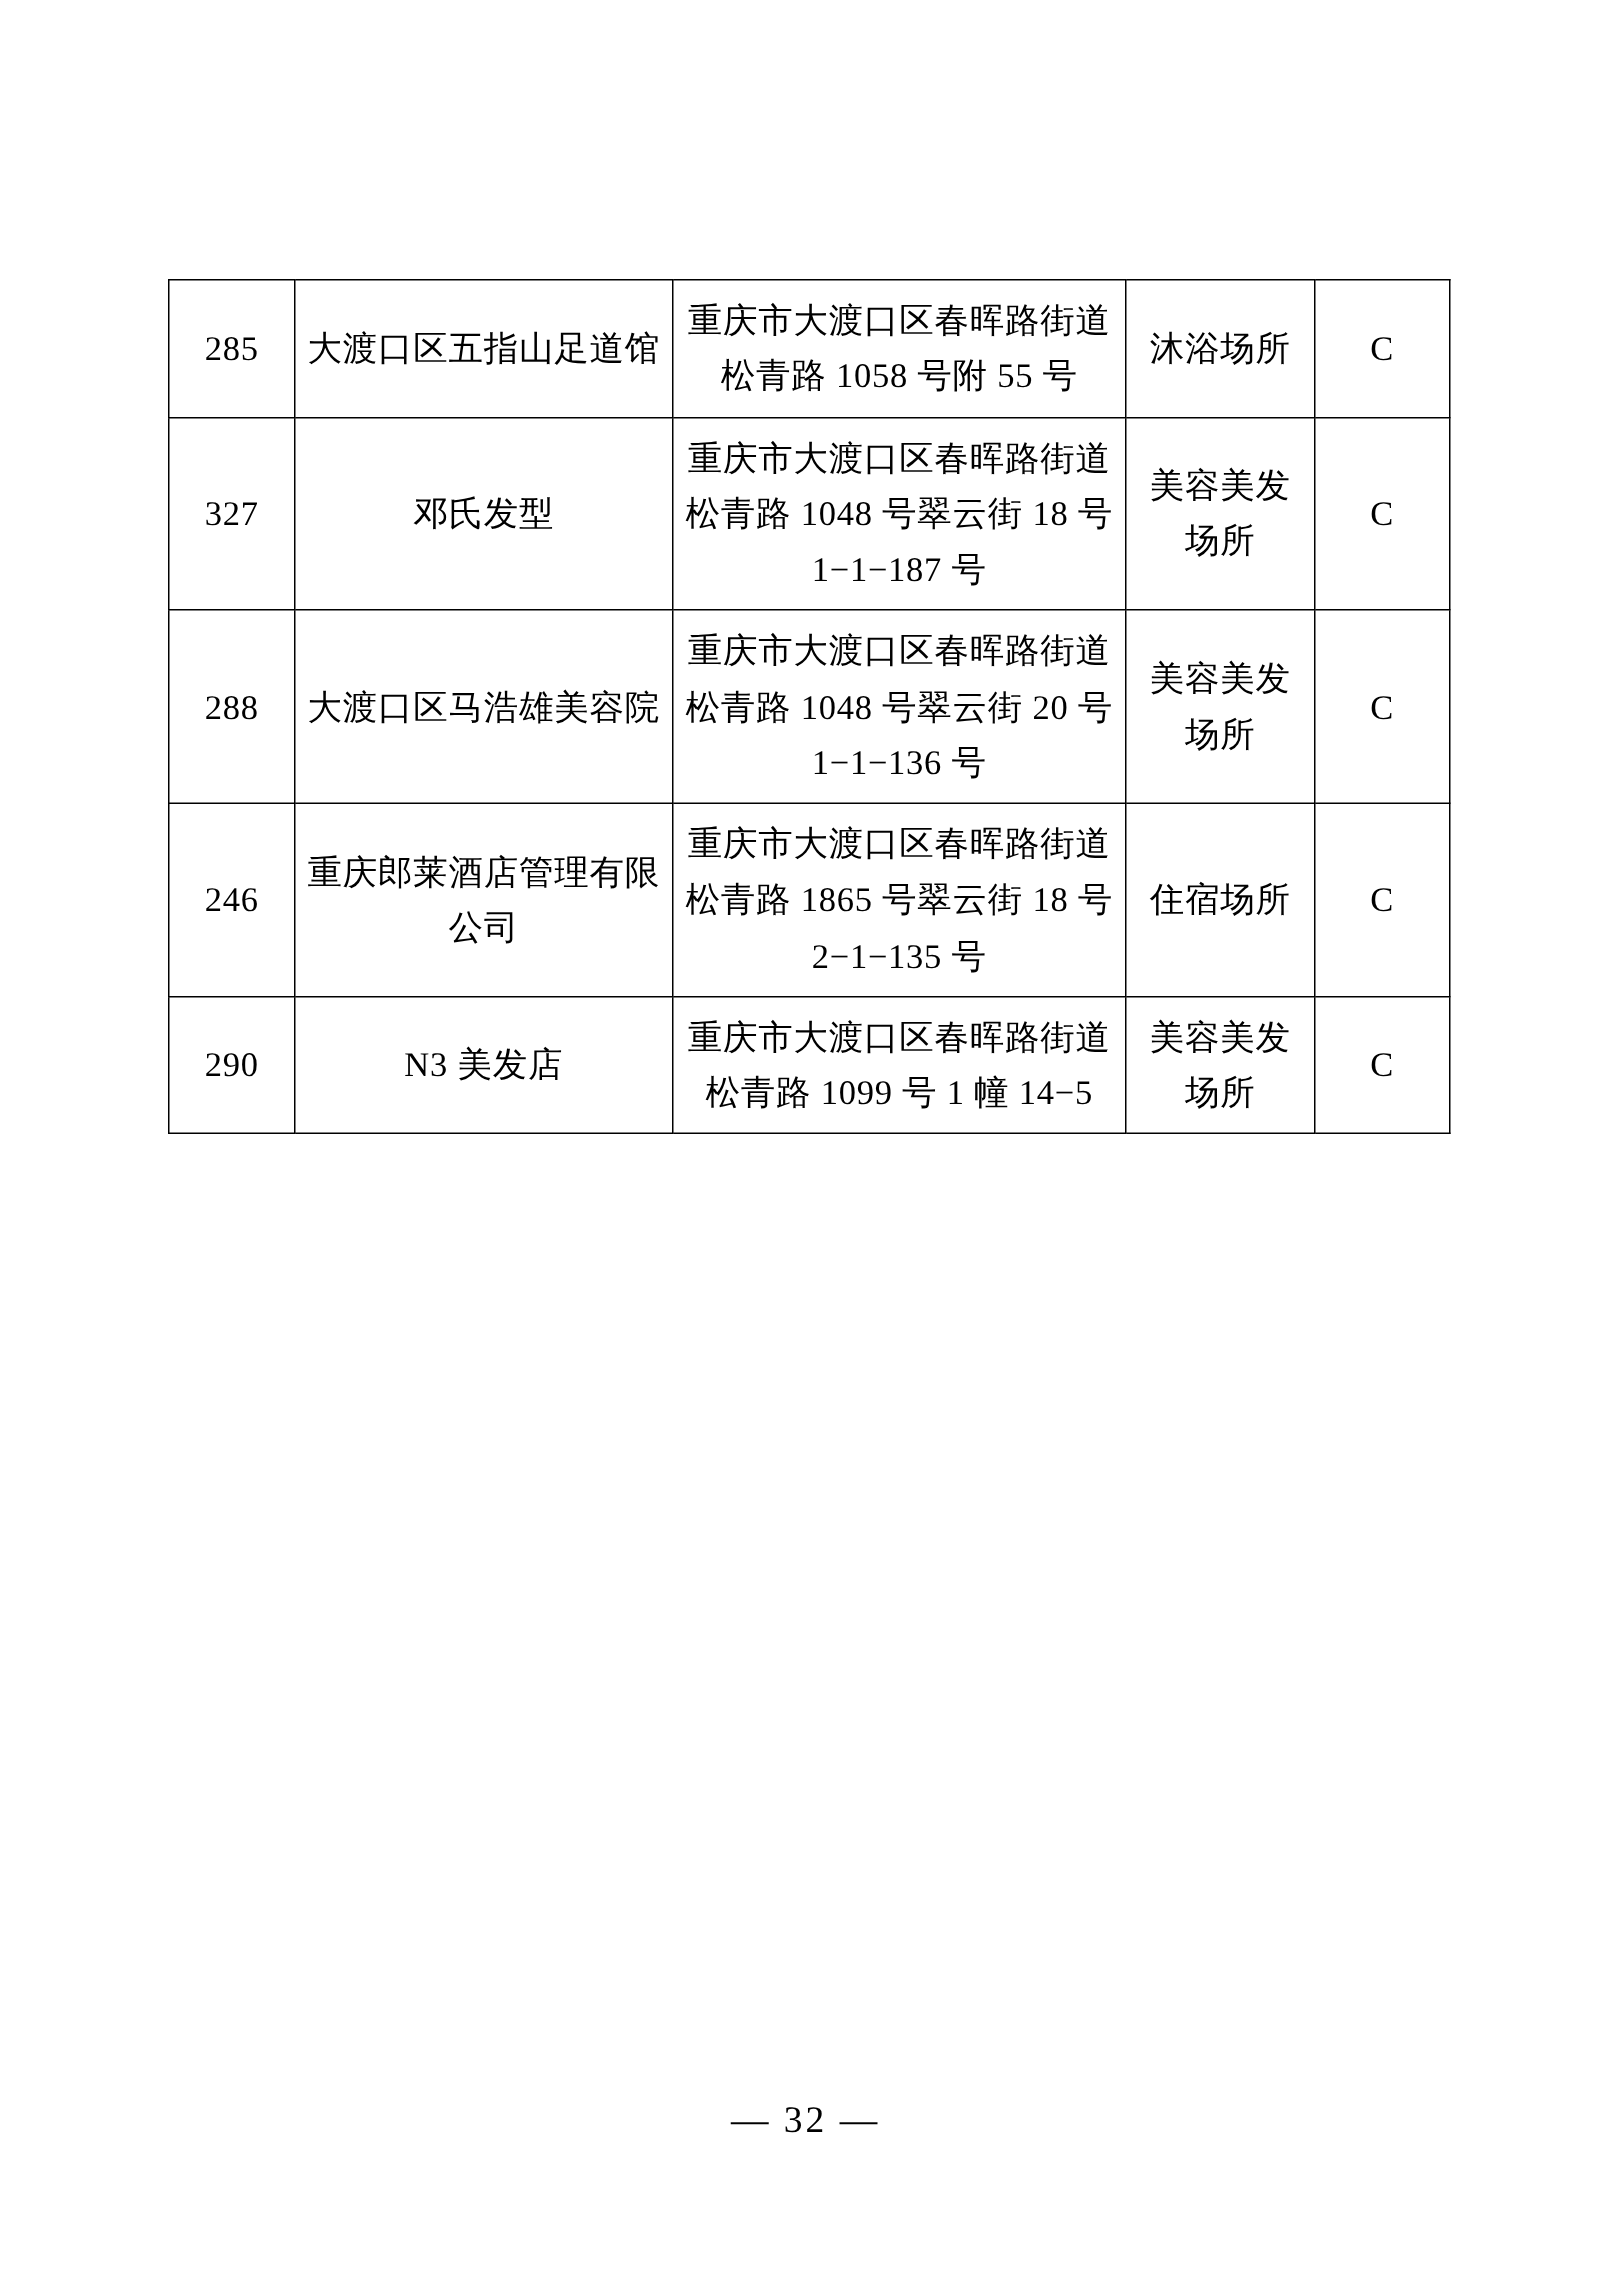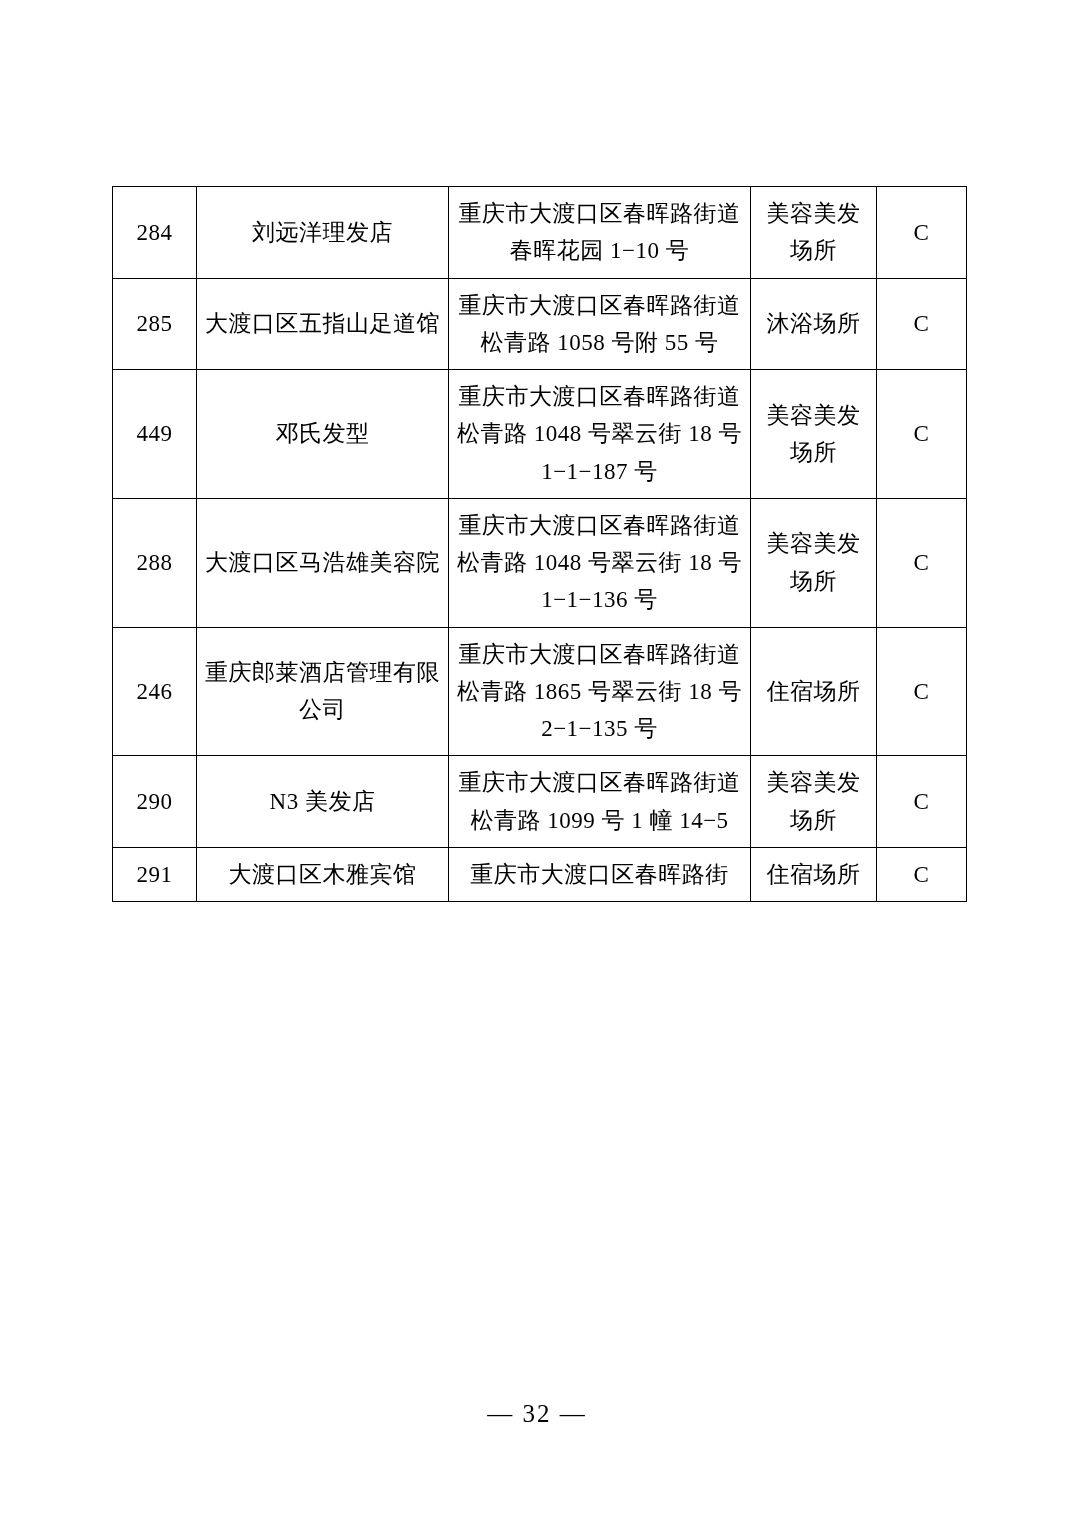--- a/index.html
+++ b/index.html
@@ -82,68 +82,54 @@
     <table class="doc-table">
       <colgroup>
         <col class="c-num">
         <col class="c-name">
         <col class="c-addr">
         <col class="c-type">
         <col class="c-grade">
       </colgroup>
       <tbody>
         <tr>
-          <td class="num">284</td>
-          <td class="name">刘远洋理发店</td>
-          <td class="addr">重庆市大渡口区春晖路街道春晖花园 1−10 号</td>
-          <td class="type">美容美发场所</td>
-          <td class="grade">C</td>
-        </tr>
-        <tr>
           <td class="num">285</td>
           <td class="name">大渡口区五指山足道馆</td>
           <td class="addr">重庆市大渡口区春晖路街道松青路 1058 号附 55 号</td>
           <td class="type">沐浴场所</td>
           <td class="grade">C</td>
         </tr>
         <tr>
-          <td class="num">449</td>
+          <td class="num">327</td>
           <td class="name">邓氏发型</td>
           <td class="addr">重庆市大渡口区春晖路街道松青路 1048 号翠云街 18 号 1−1−187 号</td>
           <td class="type">美容美发场所</td>
           <td class="grade">C</td>
         </tr>
         <tr>
           <td class="num">288</td>
           <td class="name">大渡口区马浩雄美容院</td>
-          <td class="addr">重庆市大渡口区春晖路街道松青路 1048 号翠云街 18 号 1−1−136 号</td>
+          <td class="addr">重庆市大渡口区春晖路街道松青路 1048 号翠云街 20 号 1−1−136 号</td>
           <td class="type">美容美发场所</td>
           <td class="grade">C</td>
         </tr>
         <tr>
           <td class="num">246</td>
           <td class="name">重庆郎莱酒店管理有限公司</td>
           <td class="addr">重庆市大渡口区春晖路街道松青路 1865 号翠云街 18 号 2−1−135 号</td>
           <td class="type">住宿场所</td>
           <td class="grade">C</td>
         </tr>
         <tr>
           <td class="num">290</td>
           <td class="name">N3 美发店</td>
           <td class="addr">重庆市大渡口区春晖路街道松青路 1099 号 1 幢 14−5</td>
           <td class="type">美容美发场所</td>
           <td class="grade">C</td>
         </tr>
-        <tr>
-          <td class="num">291</td>
-          <td class="name">大渡口区木雅宾馆</td>
-          <td class="addr">重庆市大渡口区春晖路街</td>
-          <td class="type">住宿场所</td>
-          <td class="grade">C</td>
-        </tr>
       </tbody>
     </table>
   </div>
 
   <div class="footer">
     <span class="pageno">— 32 —</span>
   </div>
 
 </div>
 

